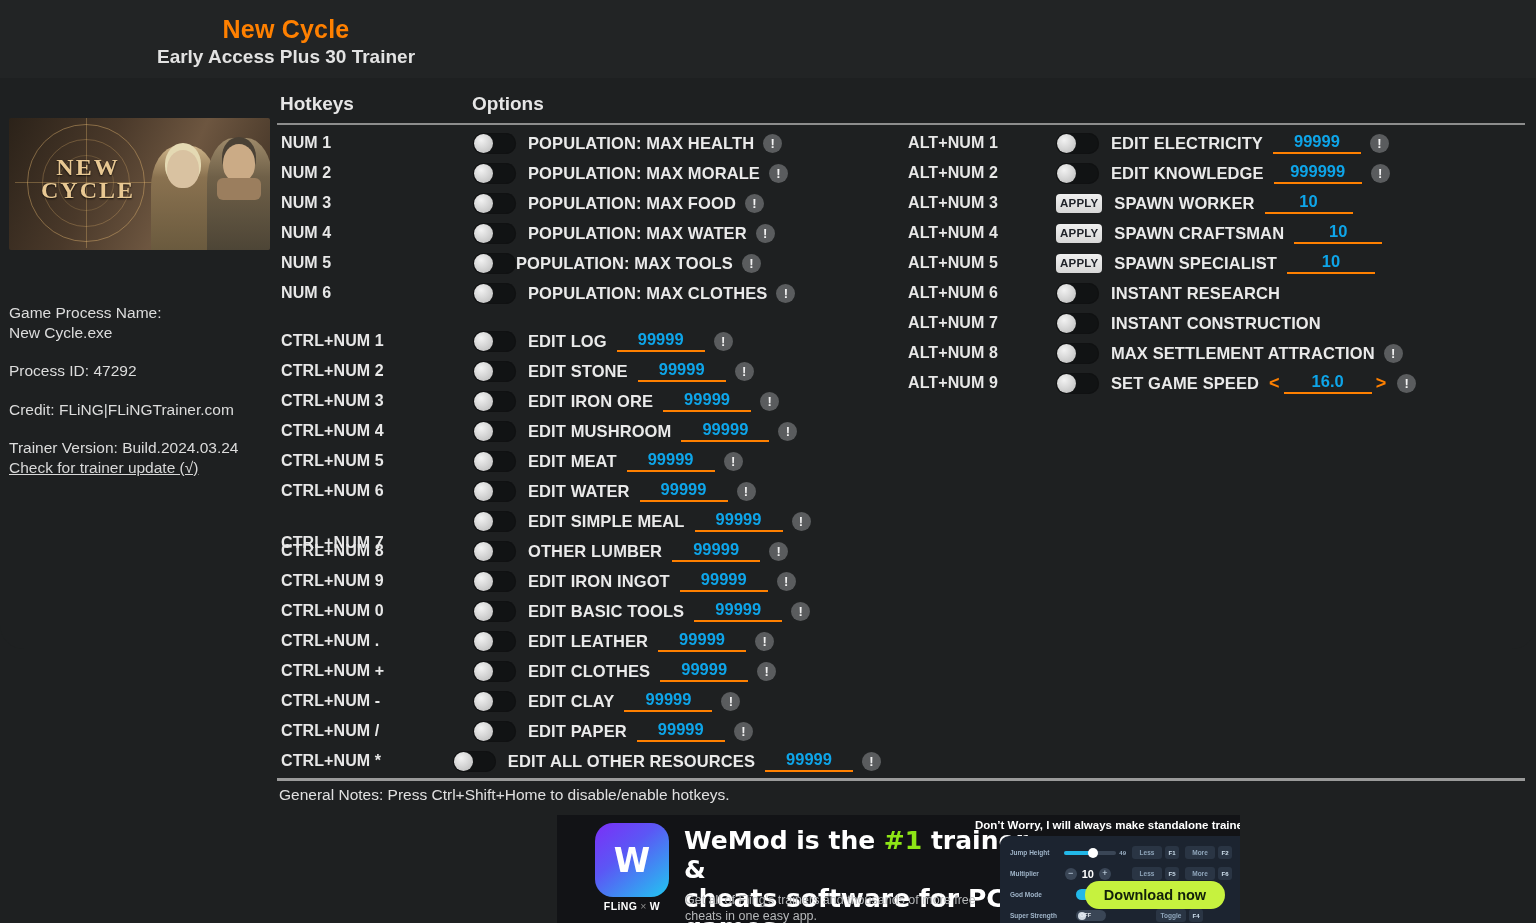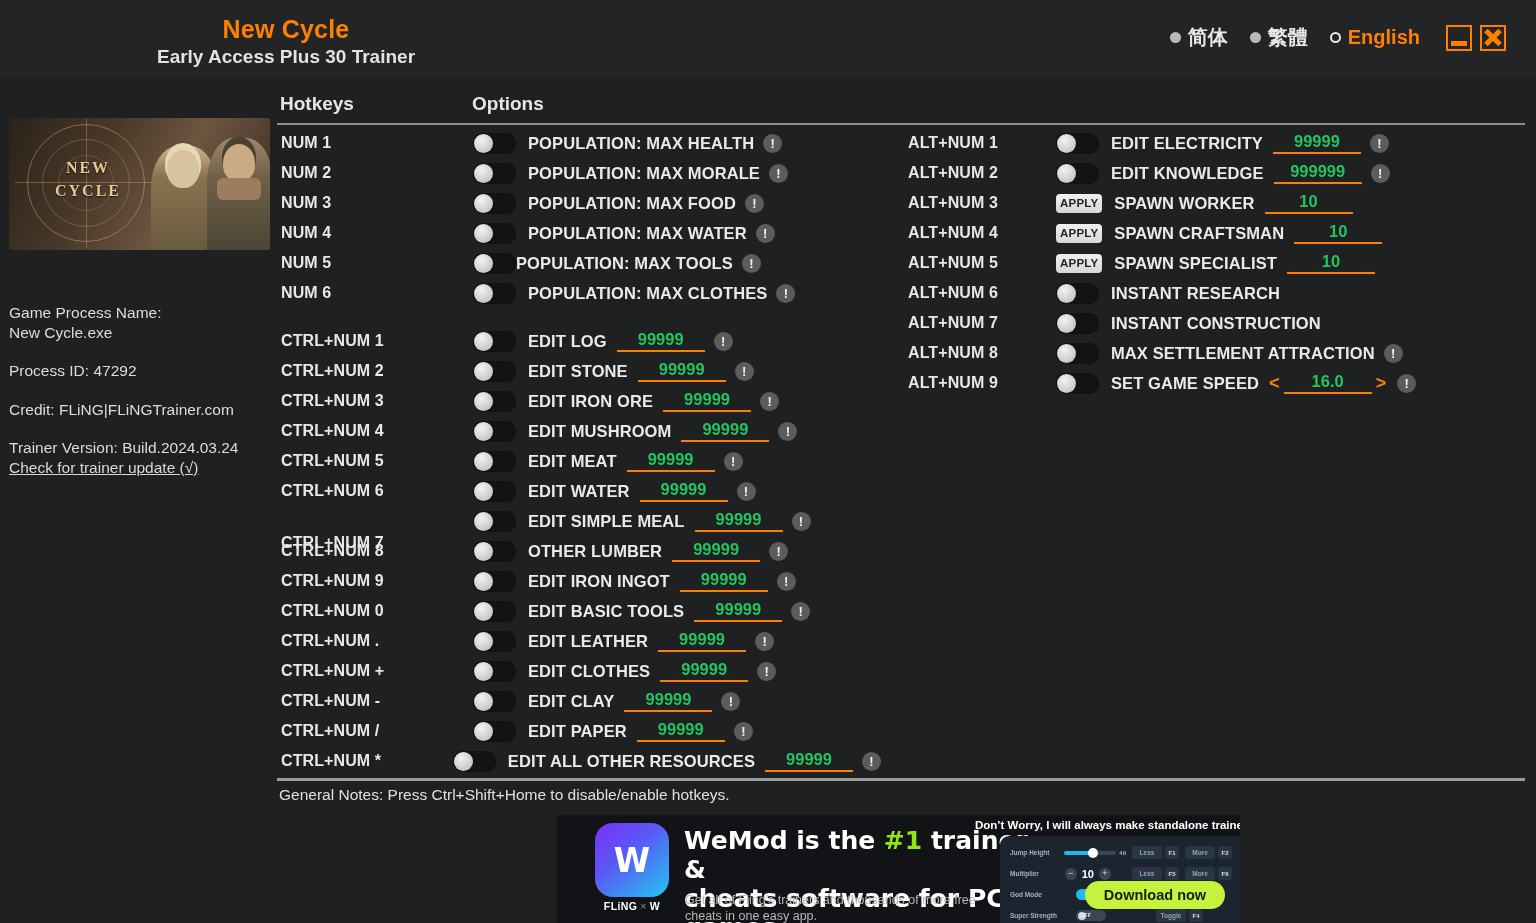--- a/index.html
+++ b/index.html
@@ -83,21 +83,21 @@
     content: ""; position: absolute; left: 30px; top: 30px; right: 30px; bottom: 30px;
     border-radius: 50%; border: 1px solid rgba(224,180,110,.22);
   }
   .cover .crosshair-h, .cover .crosshair-v {
     position: absolute; background: rgba(224,180,110,.35);
   }
   .cover .crosshair-h { left: 6px; width: 142px; top: 64px; height: 1px; }
   .cover .crosshair-v { top: 0px; height: 130px; left: 77px; width: 1px; }
   .cover-word {
     position: absolute; left: 26px; top: 38px; width: 106px; text-align: center;
-    font-family: "Liberation Serif", serif; font-size: 16px; line-height: 23px;
+    font-family: "Liberation Serif", serif; font-size: 24px; line-height: 23px;
     color: #e8c893; letter-spacing: 2px; font-weight: bold;
     text-shadow: 0 1px 2px rgba(0,0,0,.8);
   }
   .fig { position: absolute; bottom: 0; border-radius: 40% 40% 0 0; }
   .fig-a {
     left: 142px; width: 66px; height: 104px;
     background: linear-gradient(180deg,#cdb388 0%,#8a7250 30%,#6a5a3e 100%);
   }
   .fig-a .head {
     position: absolute; left: 16px; top: 4px; width: 32px; height: 38px;
@@ -160,21 +160,21 @@
     height: 19px; padding: 0 4px; border-radius: 4px;
     background: linear-gradient(180deg,#f0f0f0,#d7d7d7);
     color: #20232a; font-size: 11.5px; font-weight: bold; letter-spacing: .2px;
     display: flex; align-items: center; justify-content: center; cursor: pointer;
     flex: 0 0 auto;
   }
   .opt-label {
     font-size: 16.5px; font-weight: bold; color: #eaeaea; letter-spacing: .1px;
   }
   .value-field {
-    border-bottom: 2px solid #ff8000; color: #22c55e;
+    border-bottom: 2px solid #ff8000; color: #0ea5e9;
     font-size: 16.5px; font-weight: bold; text-align: center;
     min-width: 88px; padding: 0 6px 1px 6px; cursor: text; flex: 0 0 auto;
   }
   .spin-arrow {
     color: #ff8000; font-size: 18px; font-weight: bold; cursor: pointer;
     padding: 0 2px; line-height: 1;
   }
   .info-icon {
     width: 19px; height: 19px; border-radius: 50%; background: #5a5c5e;
     color: #f2f2f2; font-size: 13px; font-weight: bold;
@@ -285,43 +285,20 @@
 <body>
 
 <div class="app">
 
   <div class="header">
     <div class="title-block">
       <div class="game-title">New Cycle</div>
       <div class="trainer-sub">Early Access Plus 30 Trainer</div>
     </div>
 
-    <div class="lang-bar">
-      <div class="lang-opt">
-        <span class="radio"></span>
-        <span class="lang-label">简体</span>
-      </div>
-      <div class="lang-opt">
-        <span class="radio"></span>
-        <span class="lang-label">繁體</span>
-      </div>
-      <div class="lang-opt active">
-        <span class="radio sel"></span>
-        <span class="lang-label">English</span>
-      </div>
-      <div class="win-btns">
-        <div class="win-btn">
-          <span class="min-bar"></span>
-        </div>
-        <div class="win-btn">
-          <span class="x1"></span>
-          <span class="x2"></span>
-        </div>
-      </div>
-    </div>
   </div>
 
   <div class="sidebar">
     <div class="cover">
       <div class="crosshair-h"></div>
       <div class="crosshair-v"></div>
       <div class="rings"></div>
       <div class="fig fig-a">
           <span class="head"></span>
         </div>

